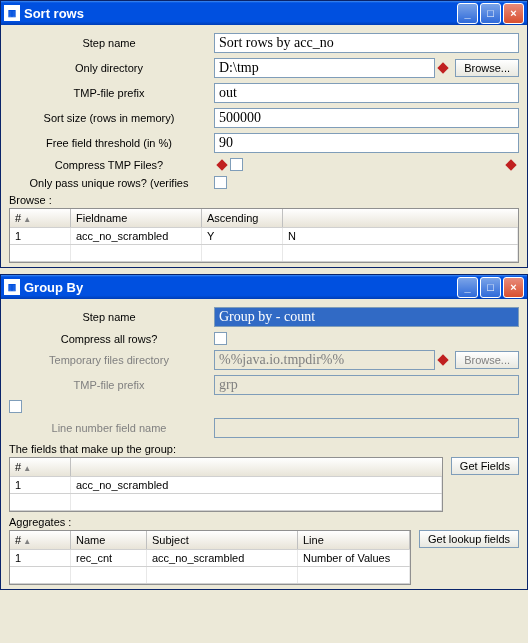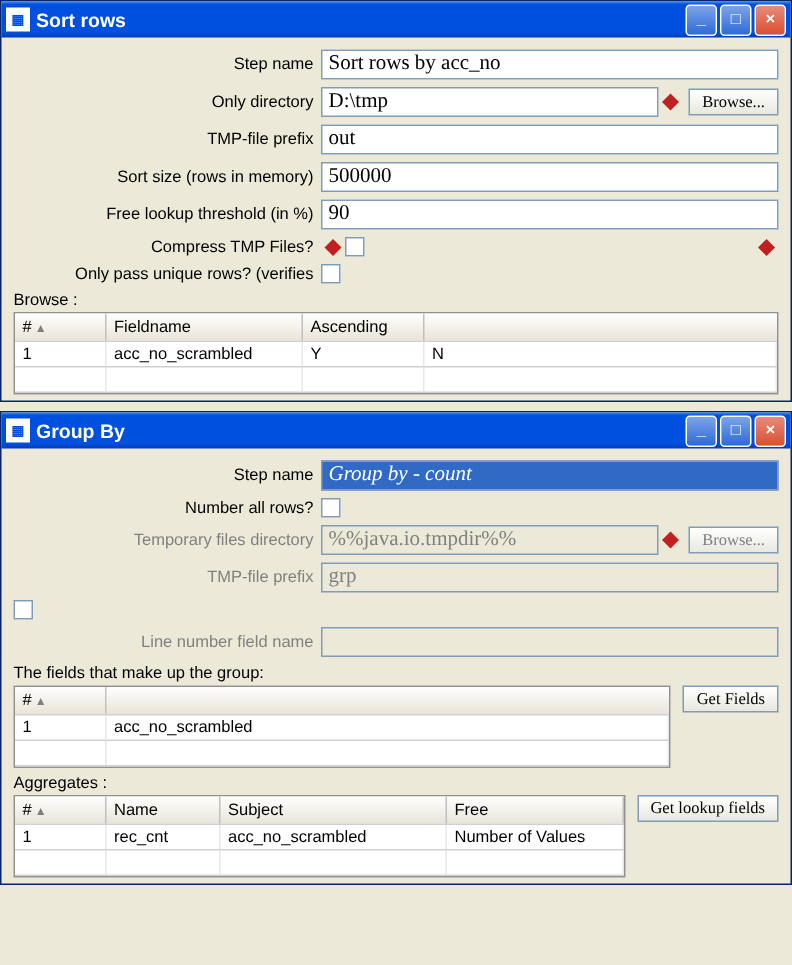--- a/index.html
+++ b/index.html
@@ -4,29 +4,29 @@
 <style>
 body{margin:0;font-family:Tahoma,sans-serif;font-size:11px;background:#ece9d8;width:528px}
 .window{border:1px solid #0a246a;background:#ece9d8}
 .titlebar{background:linear-gradient(to bottom,#3f8cf3 0%,#0050e0 8%,#0050e0 85%,#003db5 100%);height:24px;display:flex;align-items:center;padding:0 3px;color:#fff;font-weight:bold}
 .titlebar-icon{width:16px;height:16px;margin-right:4px;background:#fff;display:flex;align-items:center;justify-content:center;color:#0050e0;font-size:9px}
 .titlebar-text{flex:1;font-size:13px}
 .wbtn{width:21px;height:21px;margin-left:2px;background:linear-gradient(to bottom,#7ba4e8,#2f6ad9);border:1px solid #fff;border-radius:3px;display:flex;align-items:center;justify-content:center;color:#fff;font-weight:bold;font-family:Arial;box-sizing:border-box}
 .close{background:linear-gradient(to bottom,#e88b7b,#d9502f)}
 .body{padding:8px 8px 4px 8px}
 .row{display:flex;align-items:center;margin-bottom:5px}
-.lbl{width:200px;text-align:right;padding-right:5px}
+.lbl{width:200px;text-align:center;padding-right:5px}
 .lbl.disabled{color:#808080}
 input[type=text]{border:1px solid #7f9db9;padding:2px 4px;font-family:Tahoma;font-size:14px;height:14px}
 input[type=text]:disabled{background:#ece9d8;color:#808080}
 .wide{flex:1}
 .diamond{width:12px;height:12px;display:inline-block;margin:0 2px}
 .diamond svg{display:block}
 .check{width:13px;height:13px;border:1px solid #7f9db9;background:#fff;display:inline-block;box-sizing:border-box}
-.btn{border:1px solid #7f9db9;background:linear-gradient(to bottom,#fff,#e8e8e0);padding:2px 8px;font-family:Liberation Serif, serif;font-size:11px;margin-left:4px}
+.btn{border:1px solid #7f9db9;background:linear-gradient(to bottom,#fff,#e8e8e0);padding:2px 8px;font-family:Liberation Sans, sans-serif;font-size:11px;margin-left:4px}
 .sect{margin:4px 0 2px 0}
 .grid{border:1px solid #909090;background:#fff}
 .grid-row{display:flex;border-bottom:1px solid #d0d0d0}
 .grid-hdr{background:linear-gradient(to bottom,#fff,#e8e4d8);font-weight:normal}
 .grid-hdr .cell{border-right:1px solid #c0c0c0;padding:3px 5px}
 .cell{padding:2px 5px;border-right:1px solid #e8e8e8}
 .c-num{width:50px}
 .c-1{flex:1}
 .sort-ind{color:#808080;font-size:8px;margin-left:2px}
 .grid-wrap{display:flex;align-items:flex-start;gap:4px}
@@ -61,21 +61,21 @@
     </div>
     <div class="row">
       <span class="lbl">TMP-file prefix</span>
       <input type="text" class="wide" value="out" style="">
     </div>
     <div class="row">
       <span class="lbl">Sort size (rows in memory)</span>
       <input type="text" class="wide" value="500000" style="">
     </div>
     <div class="row">
-      <span class="lbl">Free lookup threshold (in %)</span>
+      <span class="lbl">Free field threshold (in %)</span>
       <input type="text" class="wide" value="90" style="">
     </div>
     <div class="row">
       <span class="lbl">Compress TMP Files?</span>
       <span class="diamond">
           <svg width="12" height="12">
             <rect x="2" y="2" width="8" height="8" fill="#c02020" transform="rotate(45 6 6)"></rect>
           </svg>
         </span>
       <span class="check"></span>
@@ -117,24 +117,24 @@
   <div class="titlebar">
     <span class="titlebar-icon">▦</span>
     <span class="titlebar-text">Group By</span>
     <span class="wbtn">_</span>
     <span class="wbtn">□</span>
     <span class="wbtn close">×</span>
   </div>
   <div class="body">
     <div class="row">
       <span class="lbl">Step name</span>
-      <input type="text" class="wide selected" style="background: rgb(49, 106, 197); color: rgb(255, 255, 255); font-style: italic;" value="Group by - count">
+      <input type="text" class="wide selected" style="background: rgb(49, 106, 197); color: rgb(255, 255, 255);" value="Group by - count">
     </div>
     <div class="row">
-      <span class="lbl">Number all rows?</span>
+      <span class="lbl">Compress all rows?</span>
       <span class="check"></span>
     </div>
     <div class="row">
       <span class="lbl disabled">Temporary files directory</span>
       <input type="text" class="wide" disabled="" value="%%java.io.tmpdir%%" style="">
       <span class="diamond">
           <svg width="12" height="12">
             <rect x="2" y="2" width="8" height="8" fill="#c02020" transform="rotate(45 6 6)"></rect>
           </svg>
         </span>
@@ -168,21 +168,21 @@
       </div>
       <button class="btn">Get Fields</button>
     </div>
     <div class="sect">Aggregates :</div>
     <div class="grid-wrap">
       <div class="grid">
         <div class="grid-row grid-hdr">
           <div class="cell c-num"><span>#</span><span class="sort-ind">▲</span></div>
           <div class="cell" style="width:65px">Name</div>
           <div class="cell" style="width:140px">Subject</div>
-          <div class="cell c-1">Free</div>
+          <div class="cell c-1">Line</div>
         </div>
         <div class="grid-row">
           <div class="cell c-num">1</div>
           <div class="cell" style="width:65px">rec_cnt</div>
           <div class="cell" style="width:140px">acc_no_scrambled</div>
           <div class="cell c-1">Number of Values</div>
         </div>
         <div class="grid-row" style="height:16px">
           <div class="cell c-num"></div>
             <div class="cell" style="width:65px"></div>

